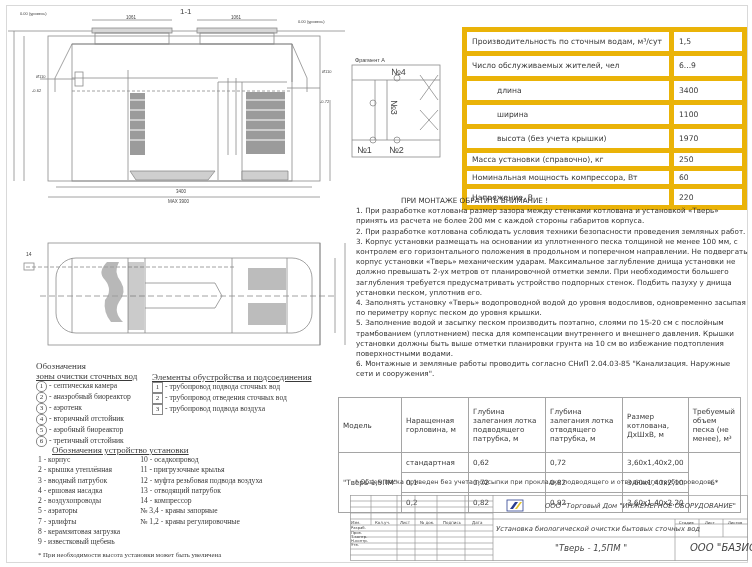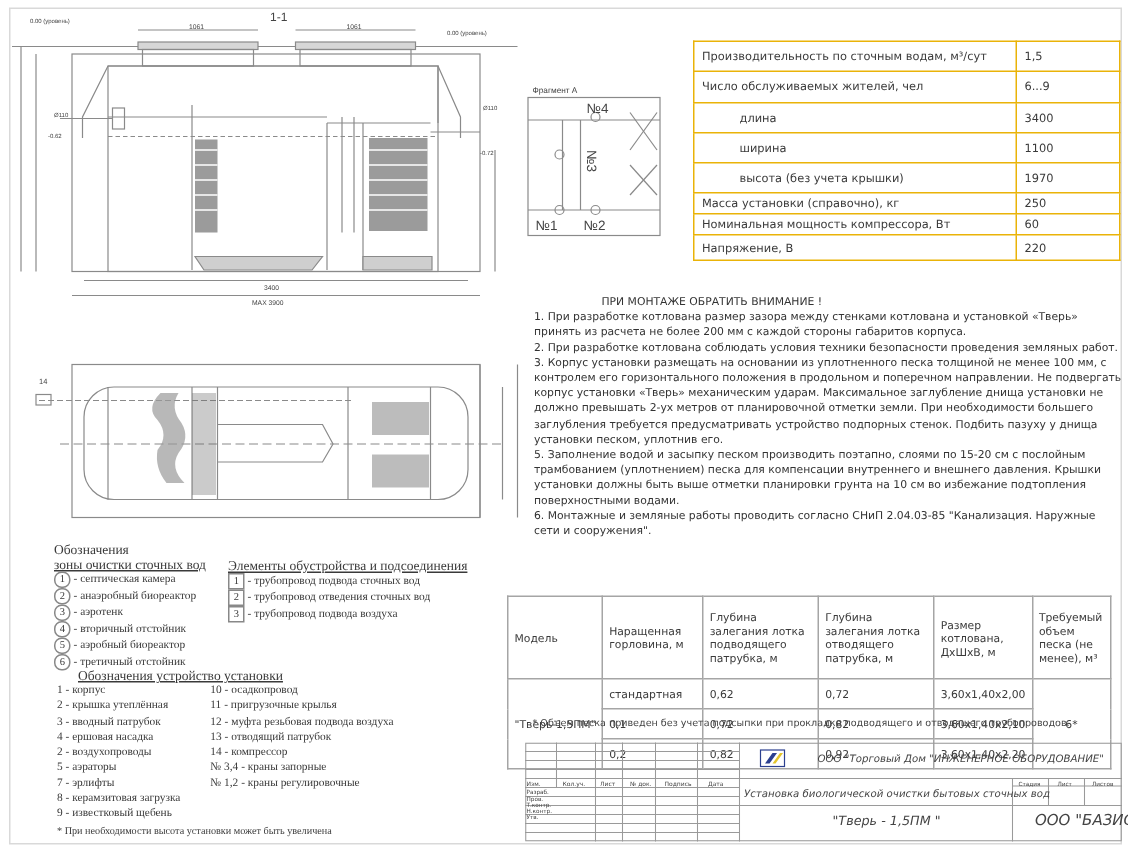--- a/index.html
+++ b/index.html
@@ -1,20 +1,20 @@
 <!DOCTYPE html>
 <html><head>
 <meta charset="utf-8">
 <style>
   html,body{margin:0;padding:0;background:#fff;}
   body{width:752px;height:567px;position:relative;overflow:hidden;font-family:"DejaVu Sans",sans-serif;color:#333;}
   .frame{position:absolute;left:6px;top:5px;width:742px;height:558px;border:1px solid #d9d9d9;box-sizing:border-box;}
   svg{position:absolute;overflow:visible;}
   .spec{position:absolute;left:462px;top:27px;width:285px;border-collapse:collapse;font-size:7.6px;color:#3a3a3a;}
-  .spec td{border:1px solid #eab308;padding:0 5px;height:19.3px;}
+  .spec td{border:5px solid #eab308;padding:0 5px;height:19.3px;}
   .spec td.v{width:58px;}
   .spec td.ind{padding-left:30px;}
   .notes{position:absolute;left:356px;top:196px;width:392px;font-size:7.2px;line-height:10.2px;color:#333;}
   .notes .title{padding-left:45px;}
   .notes p{margin:0;text-indent:0;}
   .mt{position:absolute;left:338px;top:397px;width:403px;border-collapse:collapse;font-size:7.2px;color:#3a3a3a;}
   .mt td{border:1px solid #a5a5a5;padding:2px 4px;vertical-align:middle;}
   .mt .hdr td{height:50px;}
   .mt .r td{height:15px;}
   .footnote{position:absolute;left:355px;top:478px;font-size:6.4px;color:#444;}
@@ -185,20 +185,21 @@
         <td class="v" style="height:16px">220</td>
       </tr>
 </tbody>
   </table>
 
 <div class="notes">
   <div class="title">ПРИ МОНТАЖЕ ОБРАТИТЬ ВНИМАНИЕ !</div>
   <p>1.    При разработке котлована размер зазора между стенками котлована и установкой «Тверь» принять из расчета не более 200 мм с каждой стороны габаритов корпуса.</p>
   <p>2.    При разработке котлована соблюдать условия техники безопасности проведения земляных работ.</p>
   <p>3.    Корпус установки размещать на основании из уплотненного песка толщиной не менее 100 мм, с контролем его горизонтального положения в продольном и поперечном направлении. Не подвергать корпус установки «Тверь» механическим ударам. Максимальное заглубление днища установки не должно превышать 2-ух метров от планировочной отметки земли. При необходимости большего заглубления требуется предусматривать устройство подпорных стенок. Подбить пазуху у днища установки песком, уплотнив его.</p>
+  <p>4.    Заполнять установку «Тверь» водопроводной водой до уровня водосливов, одновременно засыпая по периметру корпус песком до уровня крышки.</p>
   <p>5.    Заполнение водой и засыпку песком производить поэтапно, слоями по 15-20 см с послойным трамбованием (уплотнением) песка для компенсации внутреннего и внешнего давления. Крышки установки должны быть выше отметки планировки грунта на 10 см во избежание подтопления поверхностными водами.</p>
   <p>6.    Монтажные и земляные работы проводить согласно СНиП 2.04.03-85 "Канализация. Наружные сети и сооружения".</p>
 </div>
 
 <table class="mt">
   <tbody>
       <tr class="hdr">
     <td style="width:38px">Модель</td>
     <td style="width:58px">Наращенная горловина, м</td>
     <td style="width:68px">Глубина залегания лотка подводящего патрубка, м</td>

